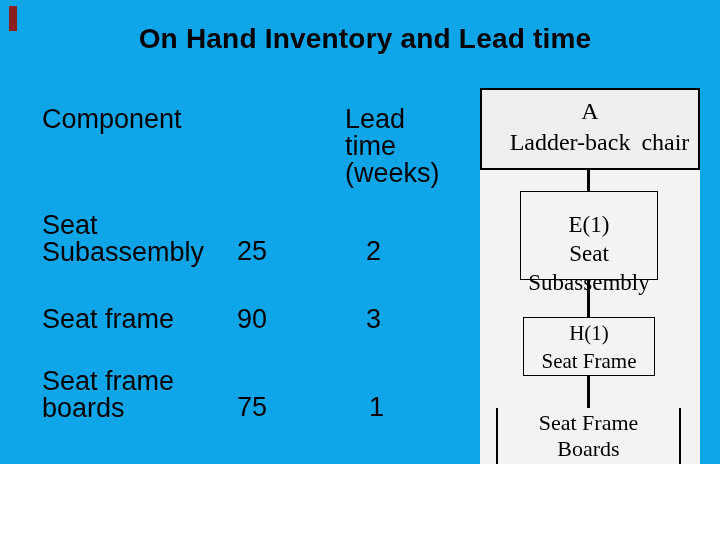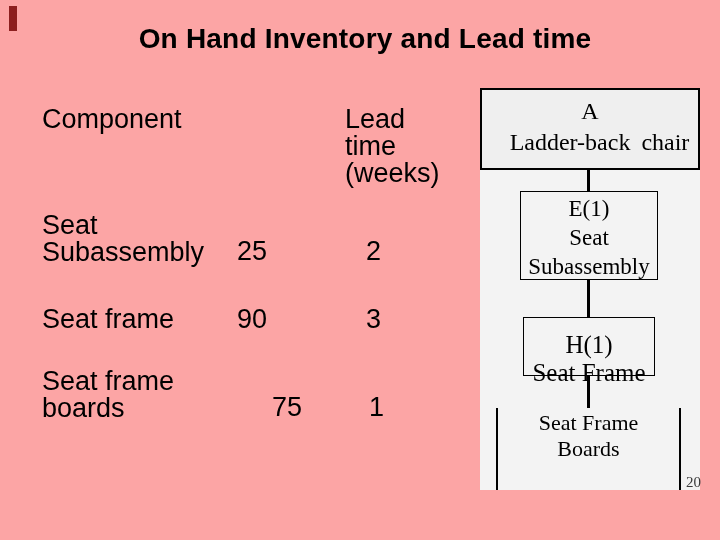--- a/index.html
+++ b/index.html
@@ -1,17 +1,17 @@
 <!DOCTYPE html>
 <html><head>
 <meta charset="utf-8">
 <style>
   html,body{margin:0;padding:0;background:#fff;}
   #slide{
-    position:relative;width:720px;height:540px;background:#fca5a5;
+    position:relative;width:720px;height:464px;background:#0ea5e9;
     font-family:"Liberation Sans","DejaVu Sans",sans-serif;color:#000;overflow:hidden;
   }
   .abs{position:absolute;}
   .ml{white-space:pre-line;}
   
   #accent-bar{left:9px;top:6px;width:8px;height:25px;background:#8c1f1f;}
   
   #title{left:0;top:22px;width:720px;padding-left:10px;box-sizing:border-box;
     text-align:center;font-size:28px;font-weight:bold;line-height:33px;letter-spacing:0.2px;}
   
@@ -19,36 +19,36 @@
   #hdr-component{left:42px;top:106px;}
   #hdr-units{left:219px;top:106px;}
   #hdr-lead{left:345px;top:106px;}
   #r1-component{left:42px;top:212px;}
   #r1-units{left:237px;top:238px;}
   #r1-lead{left:366px;top:238px;}
   #r2-component{left:42px;top:306px;}
   #r2-units{left:237px;top:306px;}
   #r2-lead{left:366px;top:306px;}
   #r3-component{left:42px;top:368px;}
-  #r3-units{left:237px;top:394px;margin-left:35px;}
+  #r3-units{left:237px;top:394px;}
   #r3-lead{left:369px;top:394px;}
   
   #diagram{left:480px;top:88px;width:220px;height:402px;background:#f3f3f3;
     font-family:"Liberation Serif","DejaVu Serif",serif;}
   #diagram .abs{position:absolute;}
   .nodetext{text-align:center;}
   #node-a{left:0;top:0;width:220px;height:82px;border:2px solid #000;box-sizing:border-box;
     background:#efefef;font-size:24px;line-height:31px;padding-top:6px;}
   #node-a .name{word-spacing:5px;margin-left:19px;}
   #conn-a-e{left:107px;top:82px;width:3px;height:21px;background:#000;}
   #node-e{left:40px;top:103px;width:138px;height:89px;border:1px solid #000;box-sizing:border-box;
-    font-size:23px;line-height:29px;padding-top:2px;}
+    font-size:23px;line-height:29px;padding-top:18px;}
   #conn-e-h{left:107px;top:192px;width:3px;height:37px;background:#000;}
   #node-h{left:43px;top:229px;width:132px;height:59px;border:1px solid #000;box-sizing:border-box;
-    font-size:25px;line-height:28px;padding-top:13px;}
+    font-size:21px;line-height:28px;padding-top:1px;}
   #conn-h-j{left:107px;top:288px;width:3px;height:32px;background:#000;}
   #j-left-line{left:16px;top:320px;width:2px;height:82px;background:#000;}
   #j-right-line{left:199px;top:320px;width:2px;height:82px;background:#000;}
   #node-j{left:17px;top:322px;width:183px;font-size:22px;line-height:26px;}
   
   #page-number{left:642px;top:474px;font-family:"Liberation Serif","DejaVu Serif",serif;
     font-size:15px;color:#3a3a3a;margin-left:44px;}
 </style>
 </head>
 <body>

